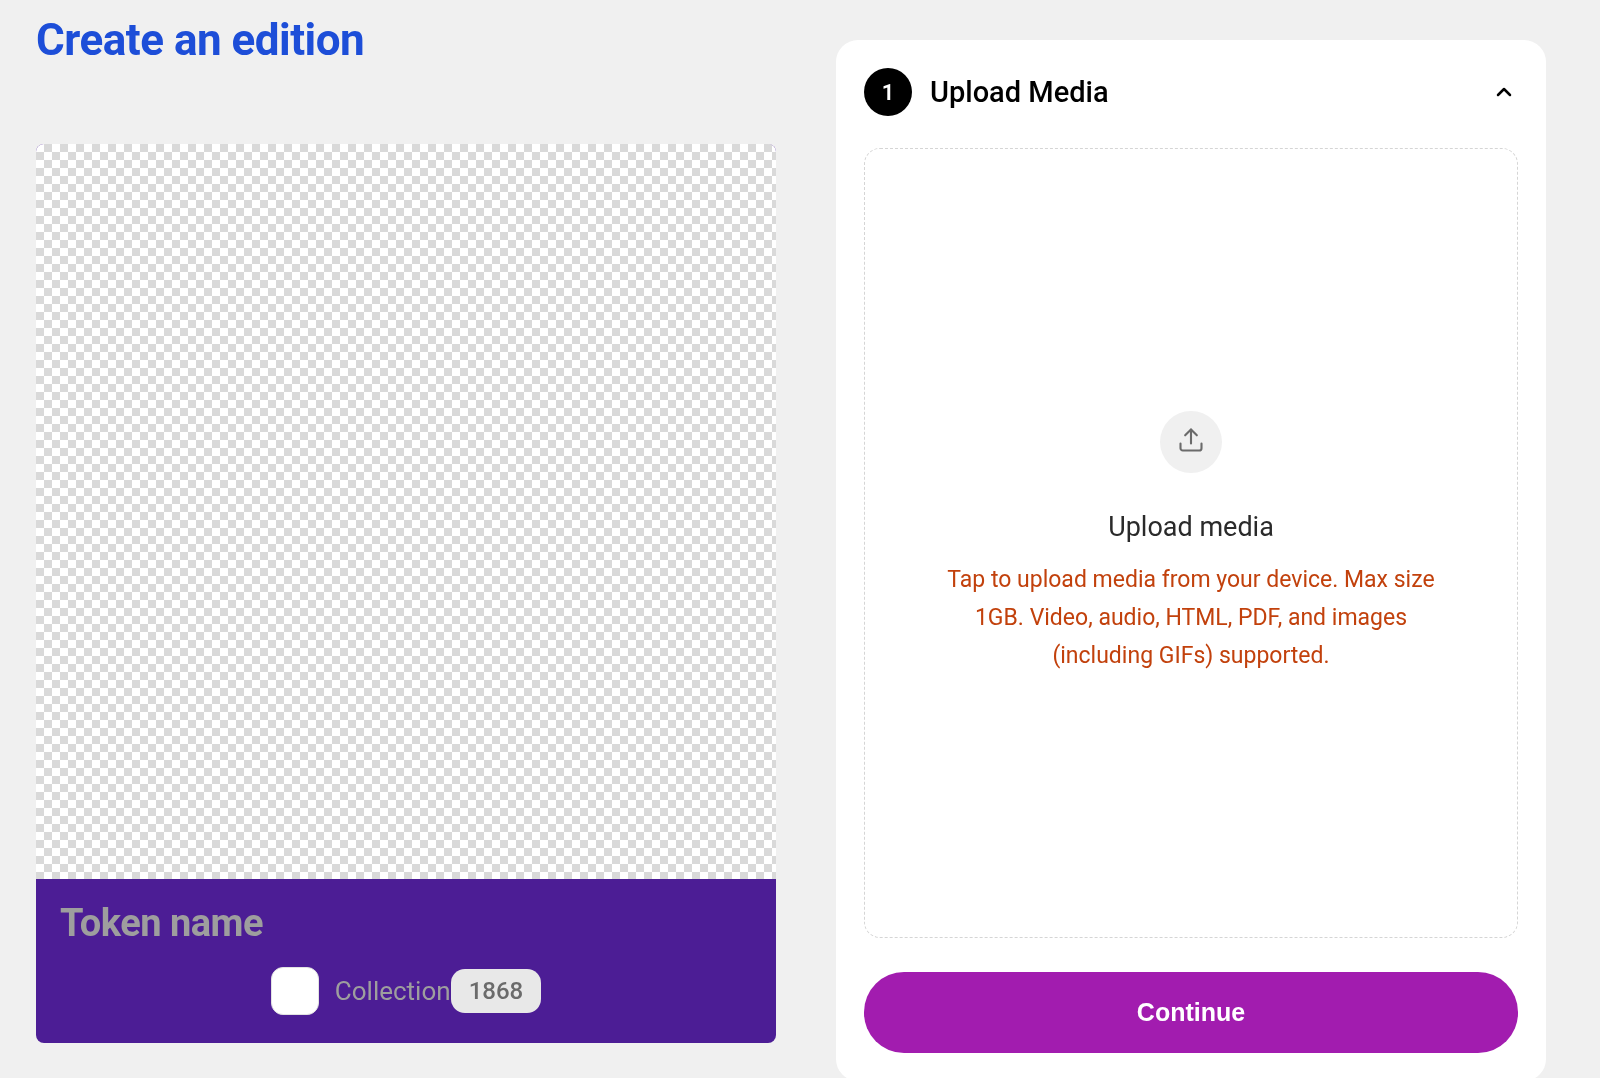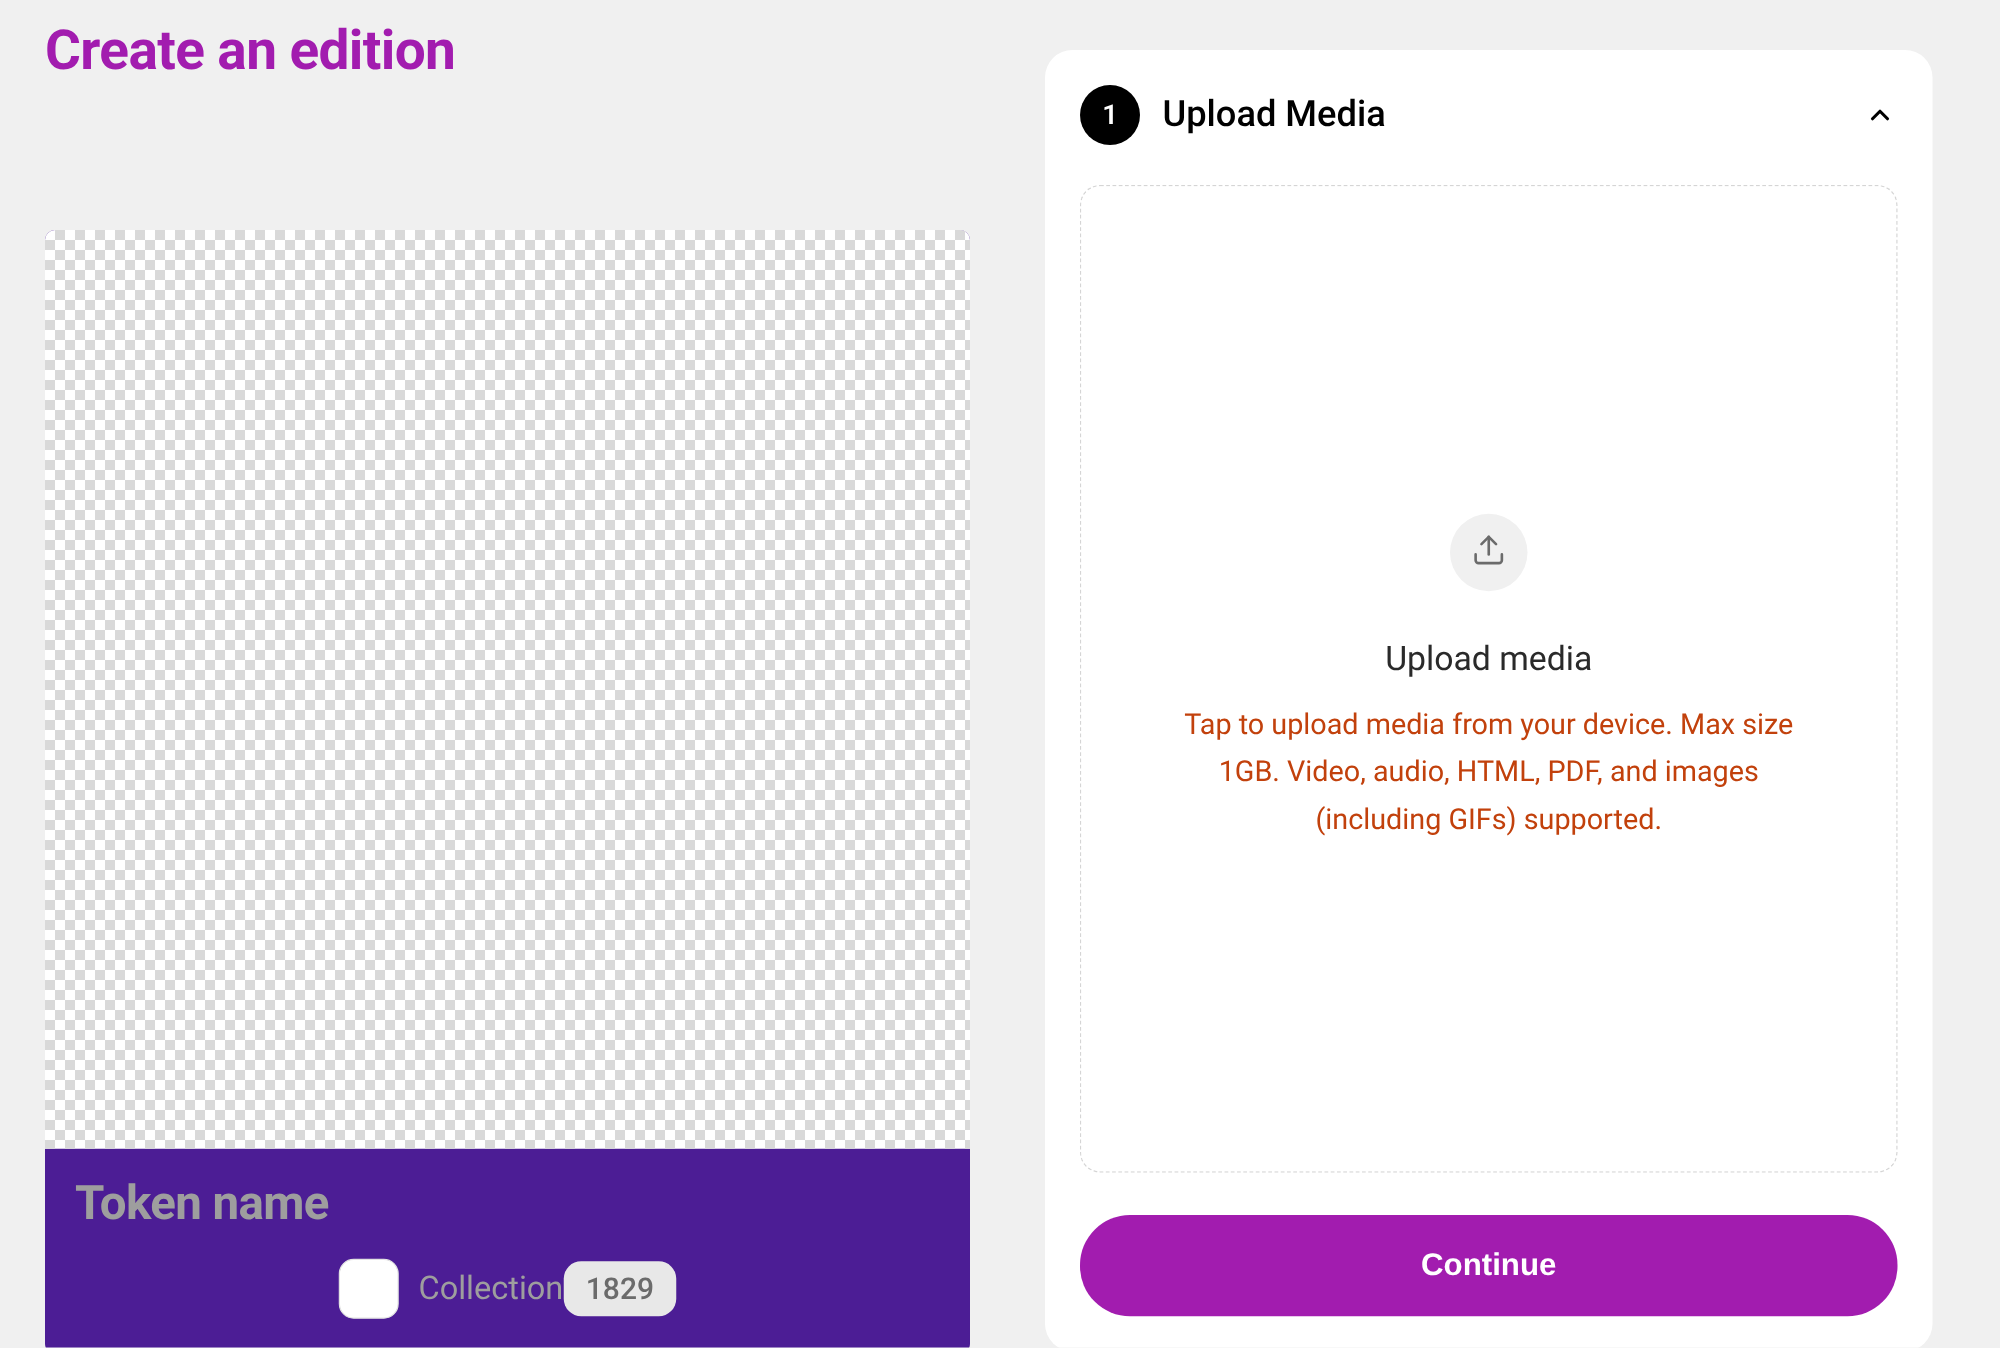--- a/index.html
+++ b/index.html
@@ -22,23 +22,23 @@
     .left-column {
       flex: 0 0 740px;
     }
     .right-column {
       flex: 0 0 710px;
       padding-top: 40px;
     }
     .page-title {
       font-size: 44px;
       font-weight: 700;
-      color: #a21caf;
+      color: #1d4ed8;
       margin-top: 14px;
-      margin-bottom: 118px;
+      margin-bottom: 78px;
       letter-spacing: -0.5px;
     }
     .preview-card {
       background: #4c1d95;
       border-radius: 8px;
       overflow: hidden;
       width: 100%;
     }
     .preview-image {
       width: 100%;
@@ -189,21 +189,21 @@
     <h1 class="page-title">Create an edition</h1>
     <div class="preview-card">
       <div class="preview-image"></div>
       <div class="preview-info">
         <div class="token-name">Token name</div>
         <div class="collection-row">
           <div class="collection-left">
             <div class="collection-avatar"></div>
             <div class="collection-label">Collection</div>
           </div>
-          <div class="badge">1829</div>
+          <div class="badge">1868</div>
         </div>
       </div>
     </div>
   </div>
 
   <div class="right-column">
     <div class="panel">
       <div class="panel-header">
         <div class="panel-header-left">
           <div class="step-number">1</div>

